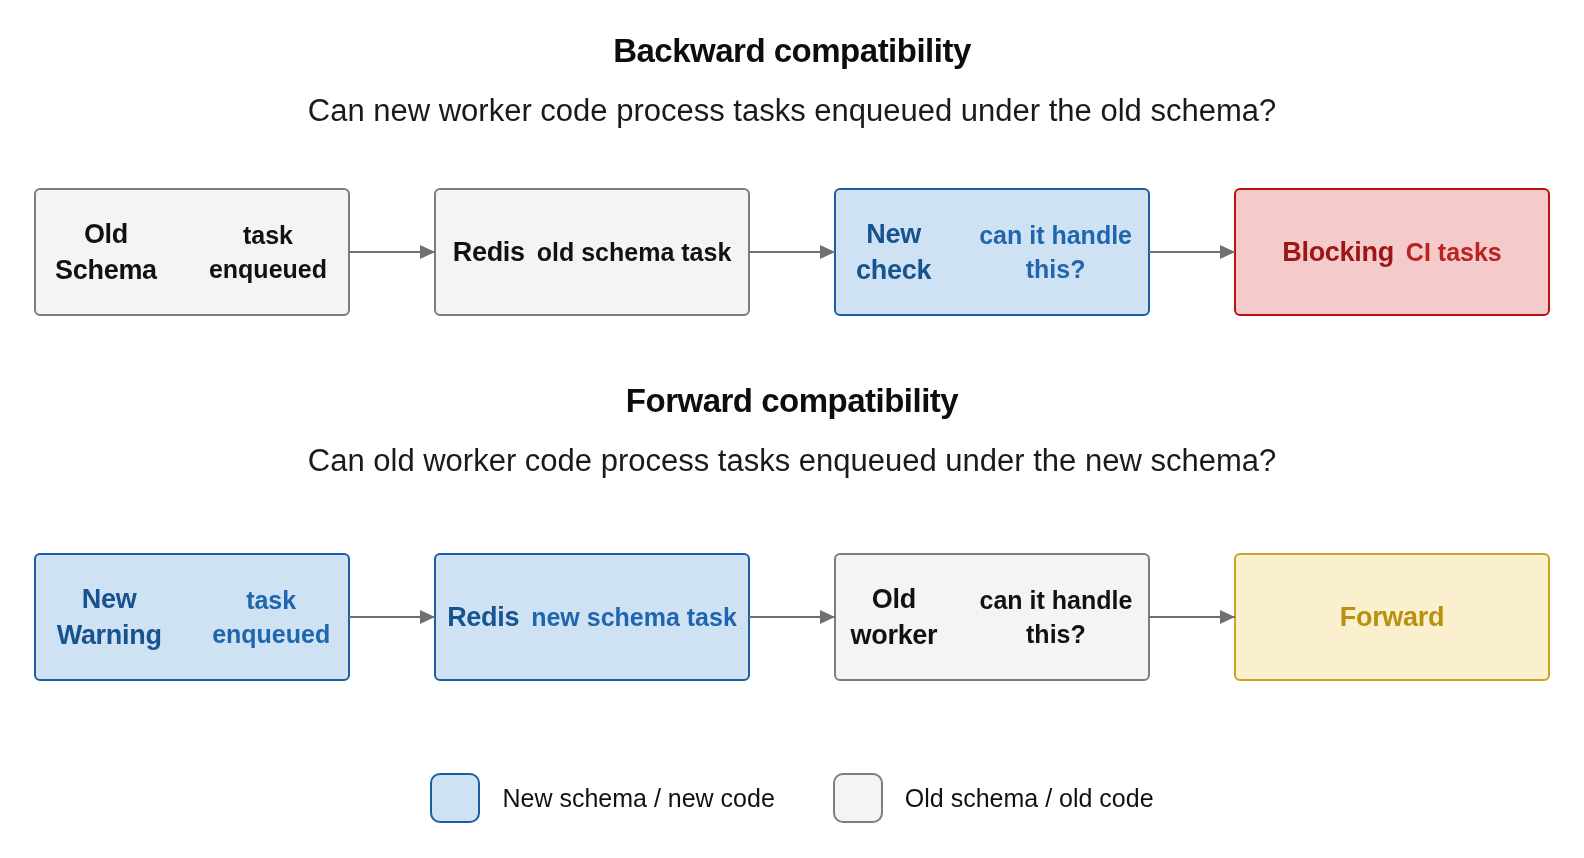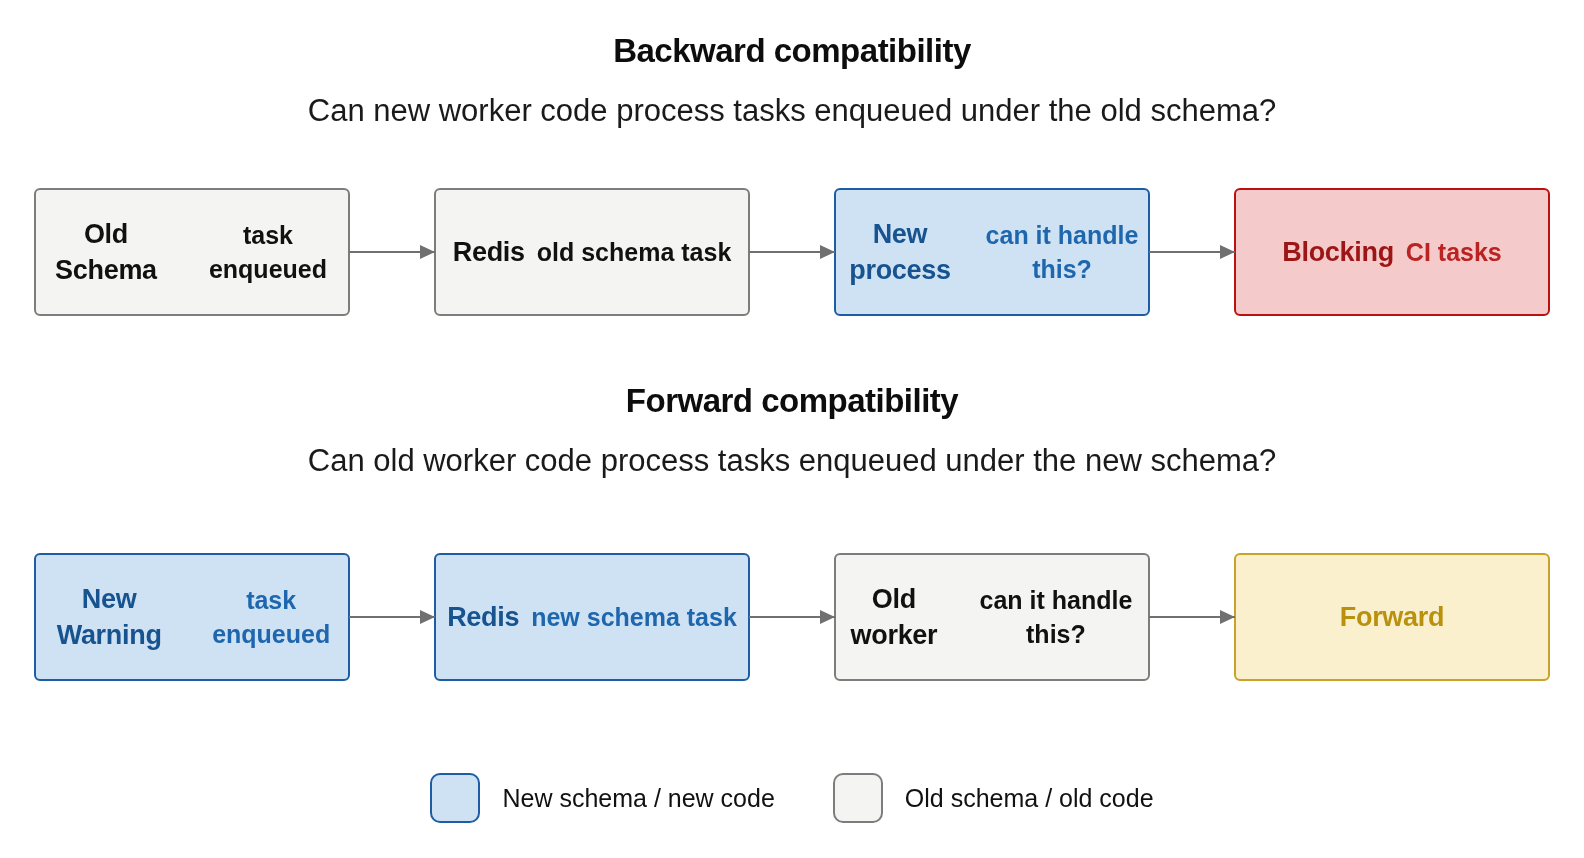--- a/index.html
+++ b/index.html
@@ -157,21 +157,21 @@
       <div class="node-title">Old Schema</div>
       <div class="node-subtitle">task enqueued</div>
     </div>
     <div class="arrow"></div>
     <div class="node node-old">
       <div class="node-title">Redis</div>
       <div class="node-subtitle">old schema task</div>
     </div>
     <div class="arrow"></div>
     <div class="node node-new">
-      <div class="node-title">New process</div>
+      <div class="node-title">New check</div>
       <div class="node-subtitle">can it handle this?</div>
     </div>
     <div class="arrow"></div>
     <div class="node node-blocking">
       <div class="node-title">Blocking</div>
       <div class="node-subtitle">CI tasks</div>
     </div>
   </div>
 
   <h1 class="section-title second">Forward compatibility</h1>

